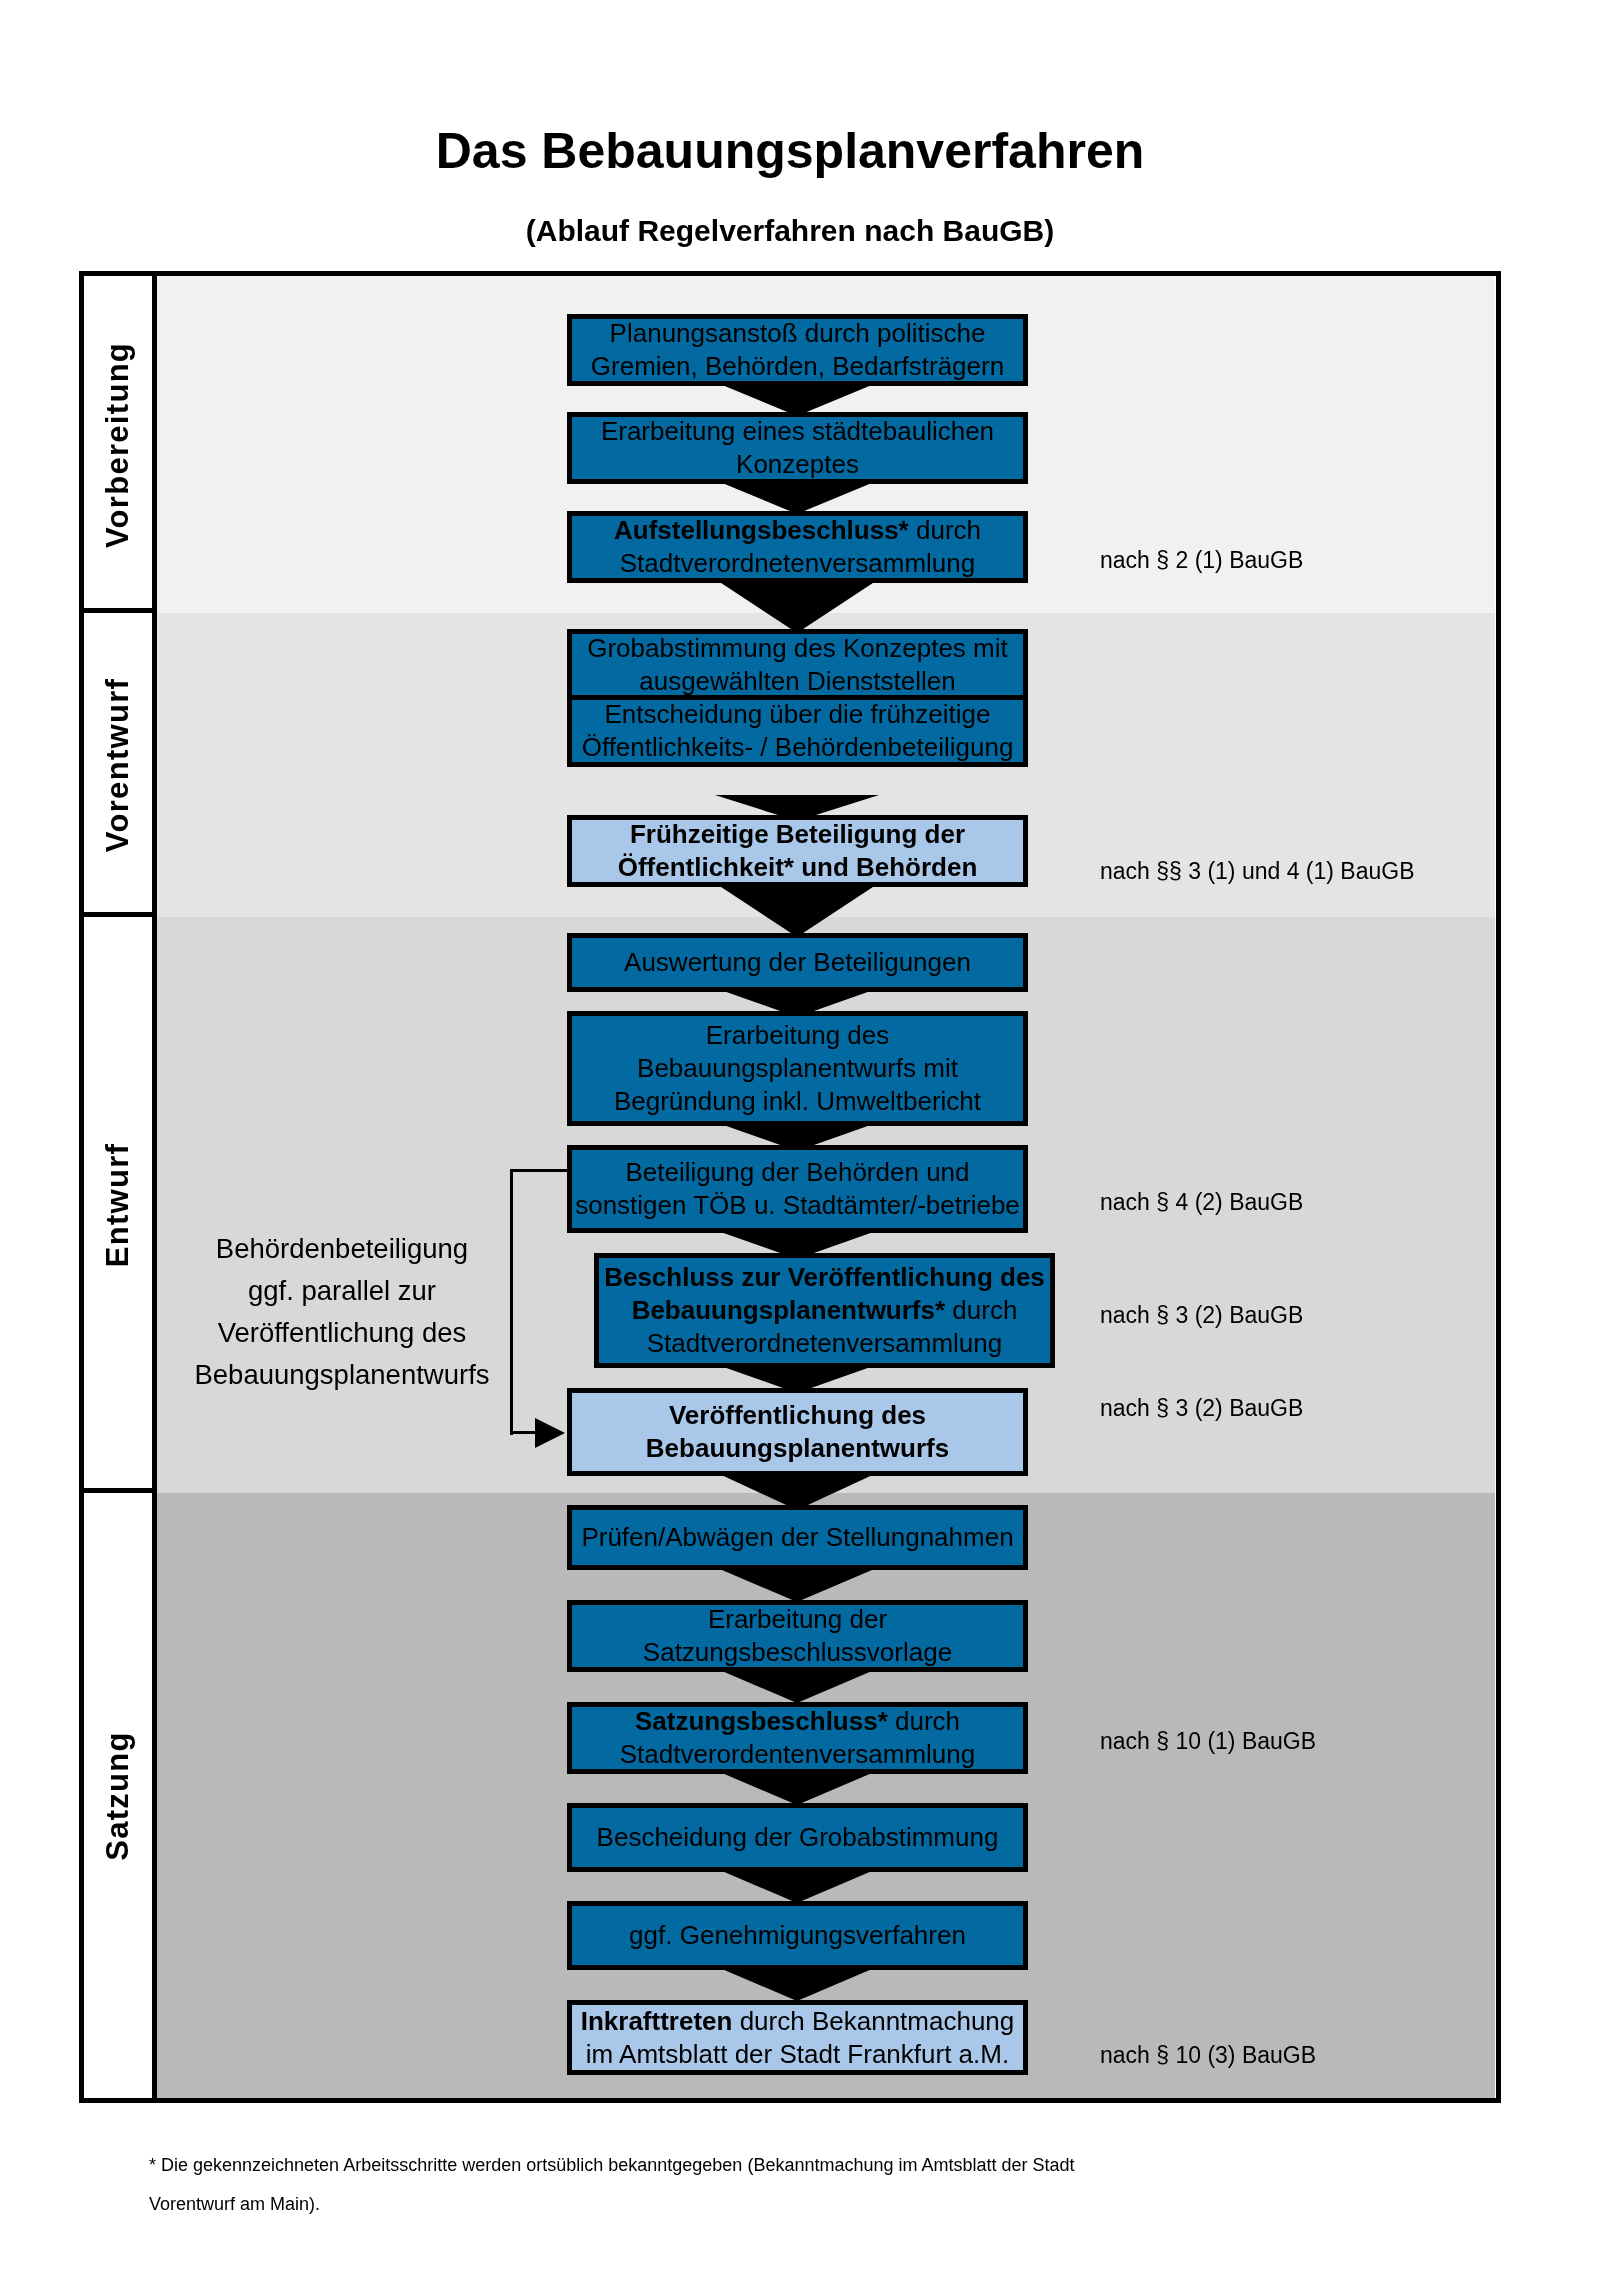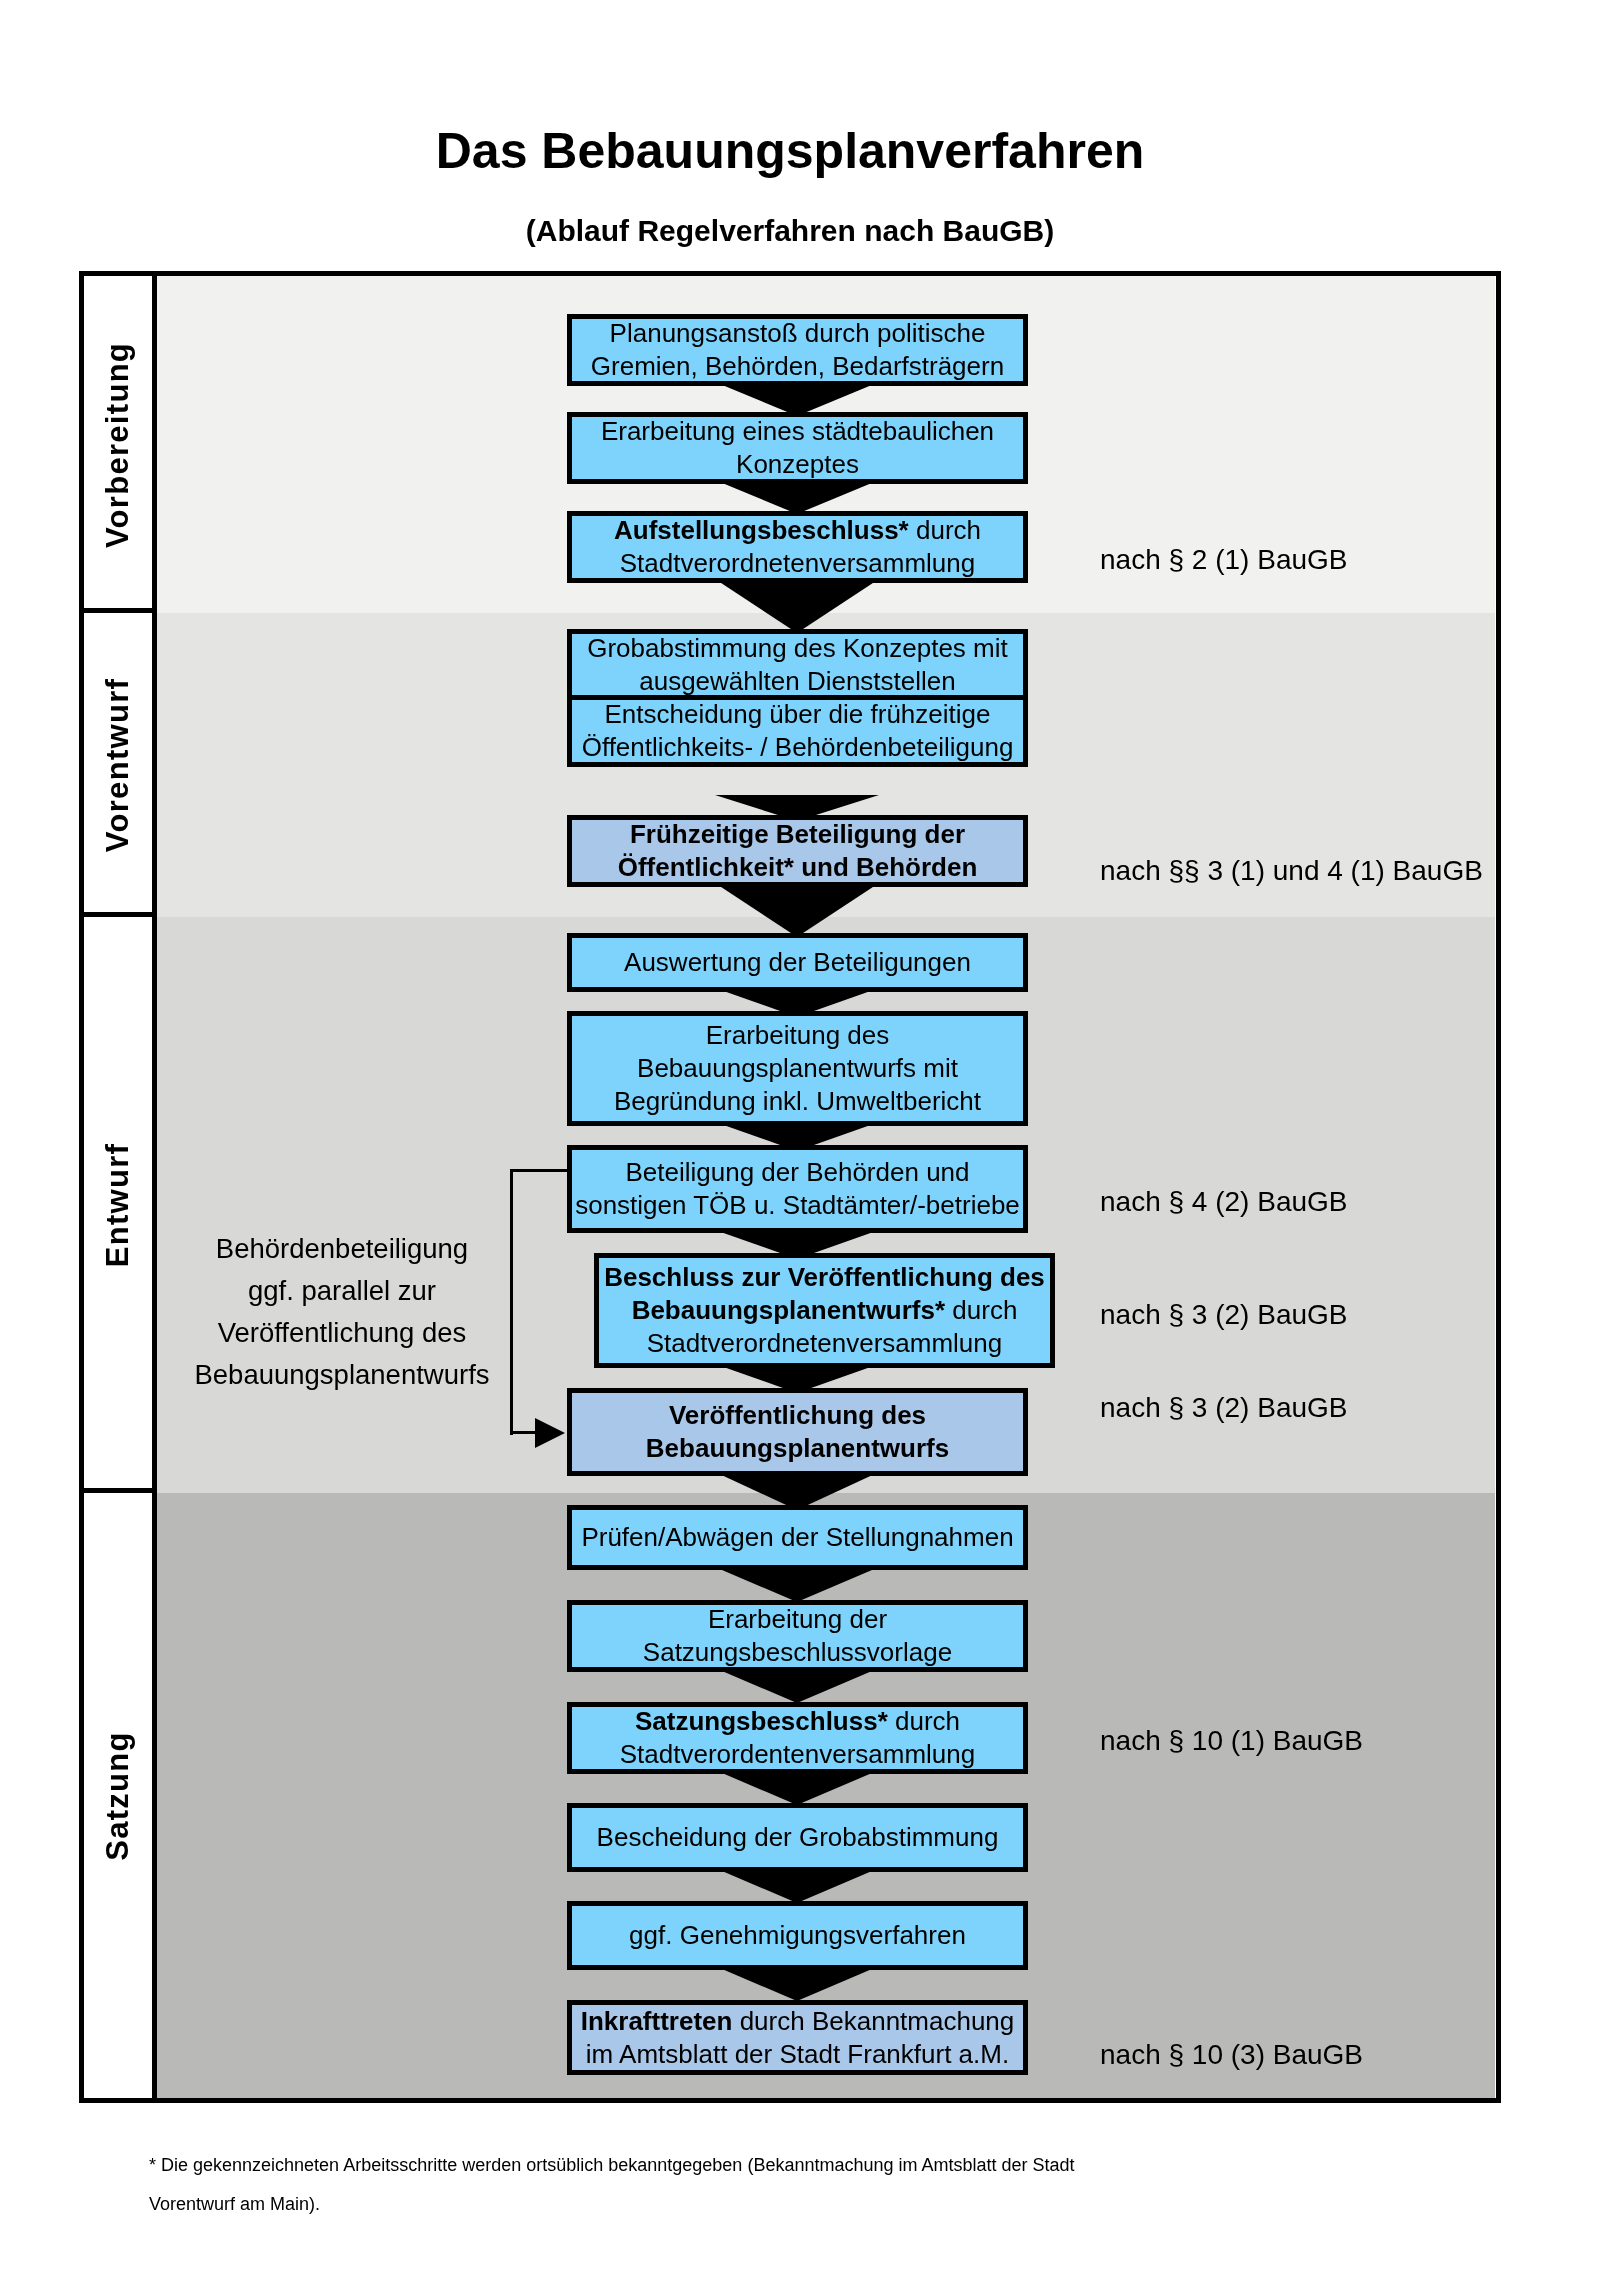--- a/index.html
+++ b/index.html
@@ -23,32 +23,32 @@
   .ldiv{position:absolute;left:0;width:68px;height:5.2px;background:var(--line);}
 
   
   .band{position:absolute;left:73px;width:1338px;}
   .band.p1{background:var(--phase1);}
   .band.p2{background:var(--phase2);}
   .band.p3{background:var(--phase3);}
   .band.p4{background:var(--phase4);}
 
   
-  .fbox{position:absolute;left:567px;width:461px;box-sizing:border-box;background:#7dd3fc;
+  .fbox{position:absolute;left:567px;width:461px;box-sizing:border-box;background:#0369a1;
         border:5.2px solid var(--line);display:flex;flex-direction:column;justify-content:center;
         text-align:center;font-size:26px;line-height:33px;}
   .fbox.blue{background:var(--highlight);font-weight:bold;}
   .fbox .ln{white-space:nowrap;}
 
   
   .arr{position:absolute;left:715px;width:0;height:0;
        border-left:82px solid transparent;border-right:82px solid transparent;}
 
   
-  .ref{position:absolute;left:1100px;height:30px;line-height:30px;font-size:28px;white-space:nowrap;}
+  .ref{position:absolute;left:1100px;height:30px;line-height:30px;font-size:23px;white-space:nowrap;}
 
   
   .sidenote{position:absolute;left:157px;top:1228px;width:370px;text-align:center;
             font-size:27.5px;line-height:42px;}
   .cline{position:absolute;background:var(--line);}
   .chead{position:absolute;left:535px;top:1418px;width:0;height:0;
          border-top:15px solid transparent;border-bottom:15px solid transparent;
          border-left:30px solid var(--line);}
 
   .footnote{position:absolute;left:149px;top:2146px;width:1368px;font-size:18px;line-height:39px;}

